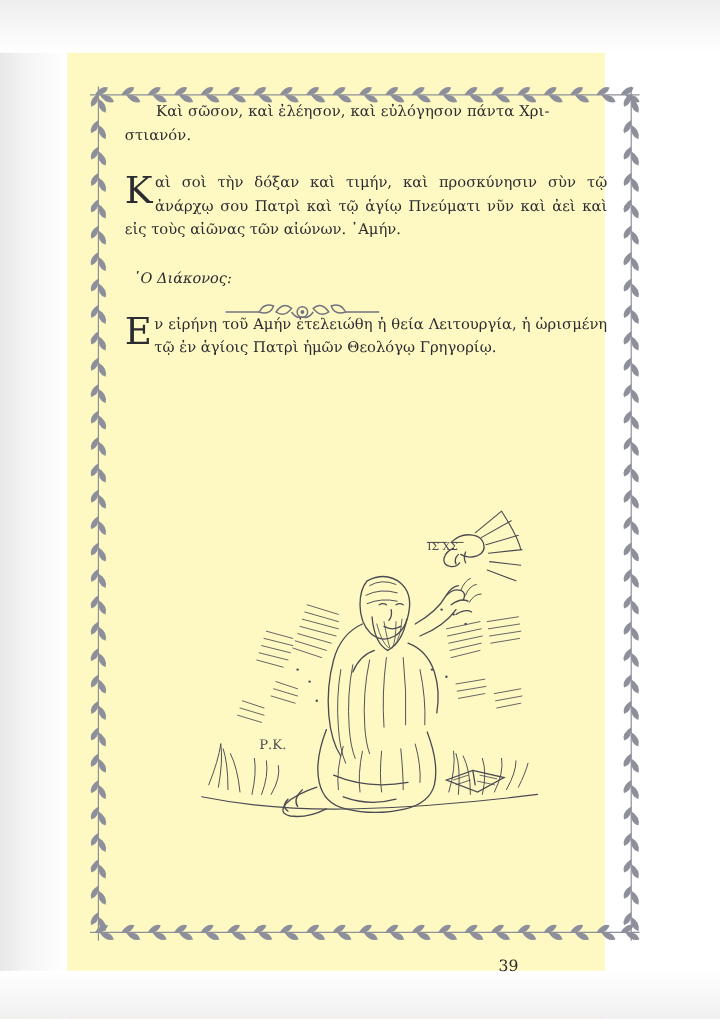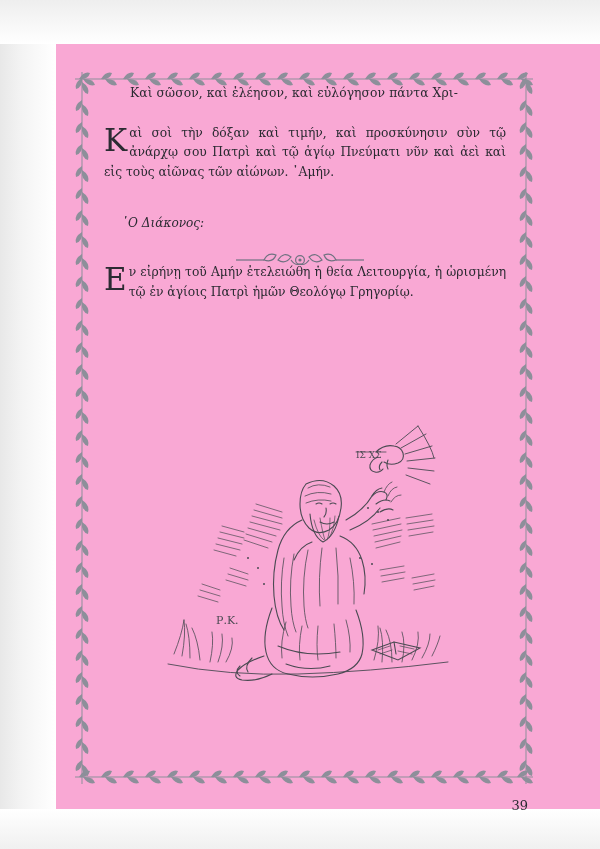--- a/index.html
+++ b/index.html
@@ -12,22 +12,22 @@
     height: 849px;
     position: relative;
     font-family: "DejaVu Serif", serif;
     overflow: hidden;
   }
 
   
   #page {
     position: absolute;
     left: 0; top: 0;
-    width: 600px; height: 849px;
-    background: #f9a8d4;
+    width: 504px; height: 849px;
+    background: #fef9c3;
     text-decoration: underline;
   }
 
   
   .scan-edge-left {
     position: absolute;
     left: 0; top: 0;
     width: 56px; height: 849px;
     background: linear-gradient(to right, #e8e8e8 0%, #f4f4f4 40%, #ffffff 100%);
   }
@@ -89,21 +89,21 @@
     float: left;
     font-size: 31px;
     line-height: 30px;
     padding: 1px 2px 0 0;
     font-family: "DejaVu Serif", serif;
     color: #2b2b32;
   }
   .rubric {
     font-size: 12.1px;
     font-style: italic;
-    margin: 12px;
+    margin: 1px;
     padding-left: 6px;
   }
 
   
   .ornament {
     position: absolute;
     left: 0; right: 0;
     top: 250px;
     text-align: center;
     color: #6f7280;
@@ -604,20 +604,21 @@
               <path d="M9 4 q8 5 6 12 q-7 -2 -6 -12z"></path>
             </g>
         </g>
       </svg>
     </div>
   </div>
 
   <div class="content">
 
     <p class="para indent">Καὶ σῶσον, καὶ ἐλέησον, καὶ εὐλόγησον πάντα Χρι-</p>
+    <p class="para">στιανόν.</p>
 
     <div class="block-spacer-1"></div>
 
     <div class="dropcap-para">
       <span class="dropcap">Κ</span>
       <span>αὶ σοὶ τὴν δόξαν καὶ τιμήν, καὶ προσκύνησιν σὺν τῷ ἀνάρχῳ σου Πατρὶ καὶ τῷ ἁγίῳ Πνεύματι νῦν καὶ ἀεὶ καὶ εἰς τοὺς αἰῶνας τῶν αἰώνων. ᾿Αμήν.</span>
     </div>
 
     <div class="block-spacer-2"></div>
 

